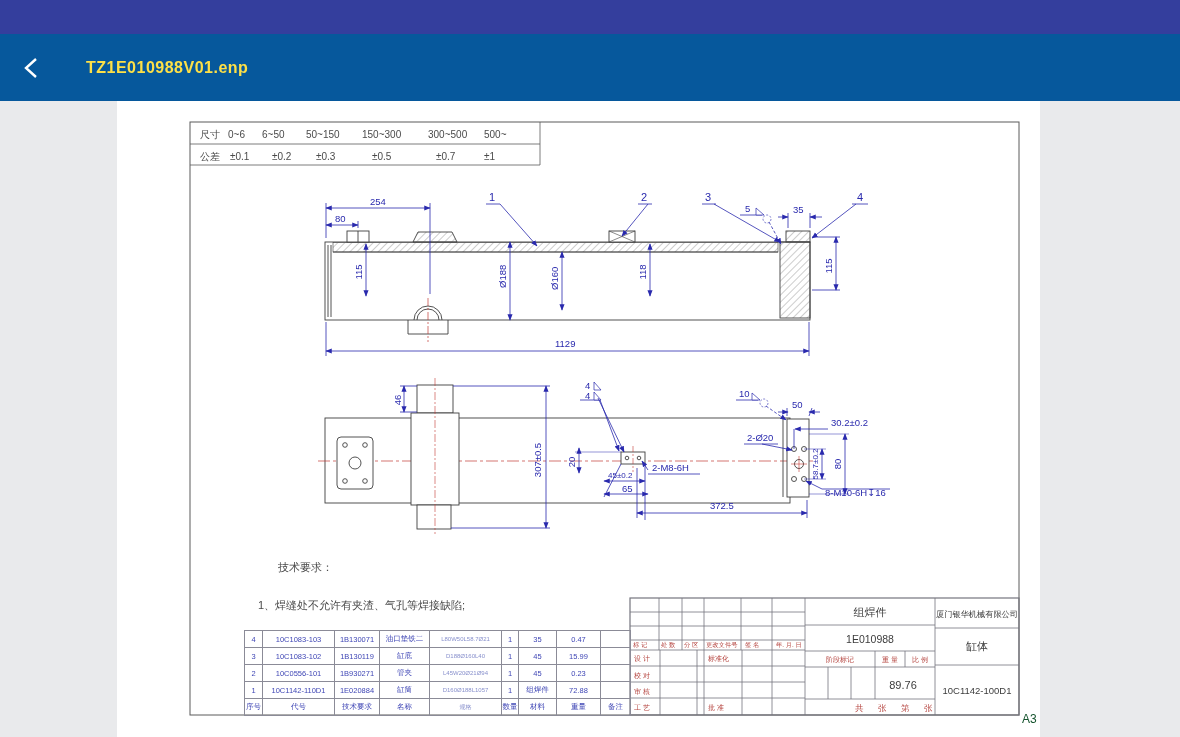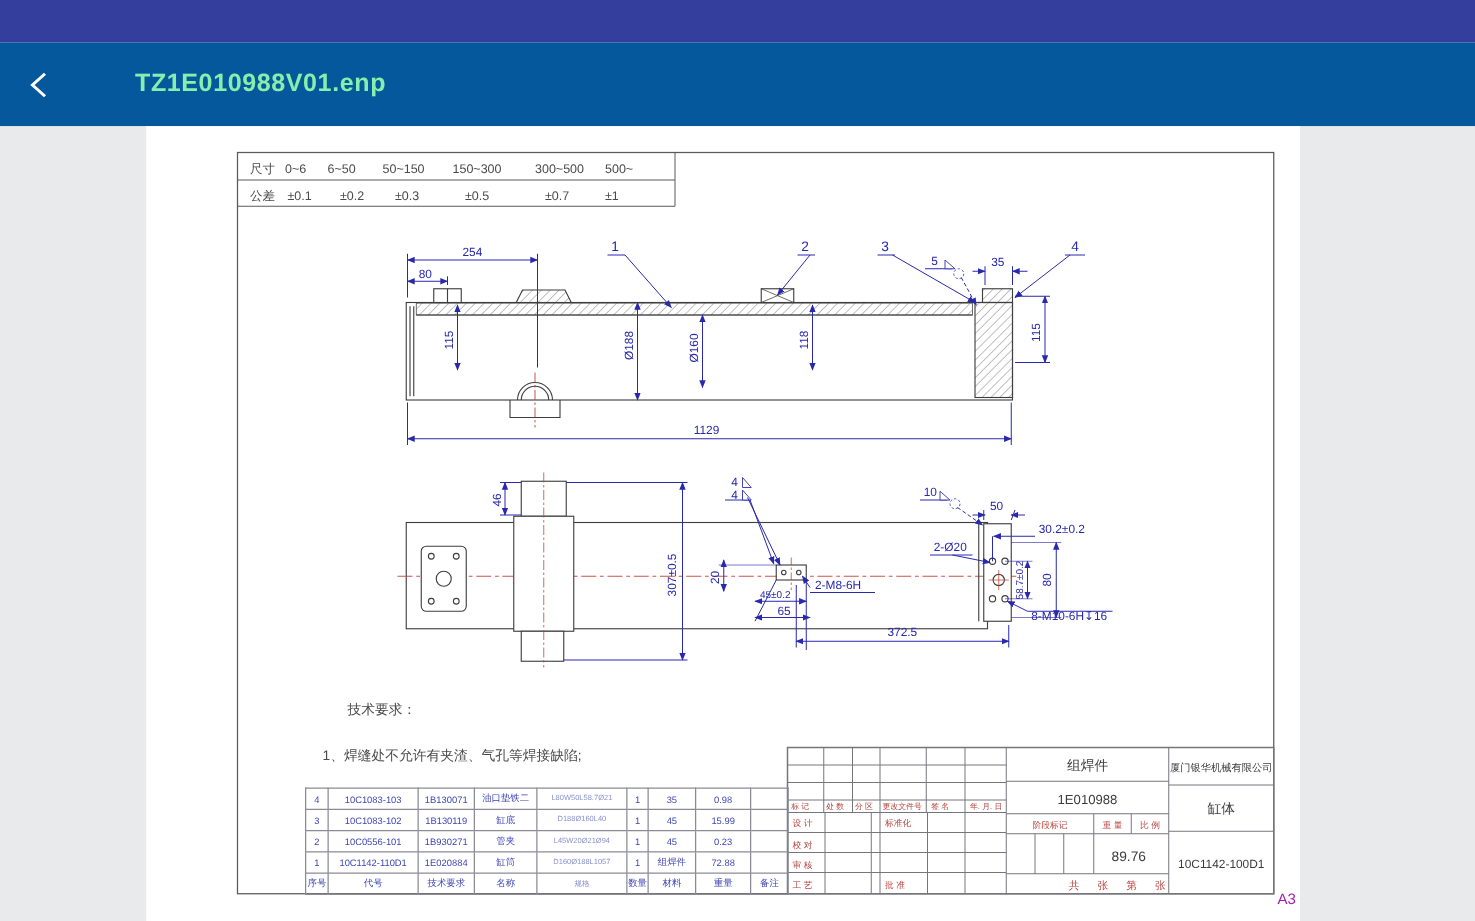--- a/index.html
+++ b/index.html
@@ -2,32 +2,32 @@
 <html><head>
 <meta charset="utf-8">
 <style>
   html,body{margin:0;padding:0;background:#222;}
   .canvas{position:relative;width:1180px;height:737px;overflow:hidden;
           font-family:"Liberation Sans","DejaVu Sans",sans-serif;background:#e9eaec;}
   .status-bar{position:absolute;left:0;top:0;width:1180px;height:34px;background:#343e9d;}
   .app-bar{position:absolute;left:0;top:34px;width:1180px;height:67px;background:#06589c;
            display:flex;align-items:center;}
   .back-btn{width:64px;height:100%;display:flex;align-items:center;justify-content:center;cursor:pointer;}
-  .app-title{color:#86efac;font-size:20px;font-weight:bold;letter-spacing:.5px;margin-left:44px;}
+  .app-title{color:#fde047;font-size:16px;font-weight:bold;letter-spacing:.5px;margin-left:22px;}
   .content{position:absolute;left:0;top:101px;width:1180px;height:636px;background:#e9eaec;}
   .sheet{position:absolute;left:117px;top:101px;width:923px;height:636px;background:#ffffff;}
   svg.draw{position:absolute;left:0;top:0;width:1180px;height:737px;}
   .tech-req{position:absolute;left:258px;top:560px;width:420px;color:#4a4a4a;}
   .tech-req .tr-title{font-size:11px;padding-left:20px;margin-bottom:24px;}
   .tech-req .tr-line{font-size:11px;line-height:13px;}
   table.bom{position:absolute;left:244px;top:630px;width:386px;height:85px;border-collapse:collapse;
             table-layout:fixed;font-size:7.5px;color:#3f46b5;text-align:center;}
   table.bom td{border:1px solid #8b8b97;padding:0;overflow:hidden;white-space:nowrap;height:16px;}
   table.bom td.spec{font-size:6px;color:#8890cc;}
-  .a3-label{position:absolute;left:1022px;top:712px;font-size:12px;color:#a21caf;}
+  .a3-label{position:absolute;left:1022px;top:712px;font-size:12px;color:#14532d;}
   .dimtxt{font-size:9.5px;fill:#2929ad;}
   .dimtxt8{font-size:8px;fill:#2929ad;}
   .balloon{font-size:11px;fill:#2929ad;}
   .redlbl{font-size:6.3px;fill:#b5443f;}
   .redlbl7{font-size:7px;fill:#b5443f;}
   .redlbl8{font-size:8.5px;fill:#b5443f;}
   .tbval{fill:#3c3c3c;}
   .tol-txt{font-size:10px;fill:#4a4a4a;}
 </style>
 </head>
@@ -366,21 +366,21 @@
     </colgroup>
     <tbody>
         <tr>
       <td>4</td>
       <td>10C1083-103</td>
       <td>1B130071</td>
       <td>油口垫铁二</td>
       <td class="spec">L80W50L58.7Ø21</td>
       <td>1</td>
       <td>35</td>
-      <td>0.98</td>
+      <td>0.47</td>
       <td></td>
     </tr>
     <tr>
       <td>3</td>
       <td>10C1083-102</td>
       <td>1B130119</td>
       <td>缸底</td>
       <td class="spec">D188Ø160L40</td>
       <td>1</td>
       <td>45</td>

